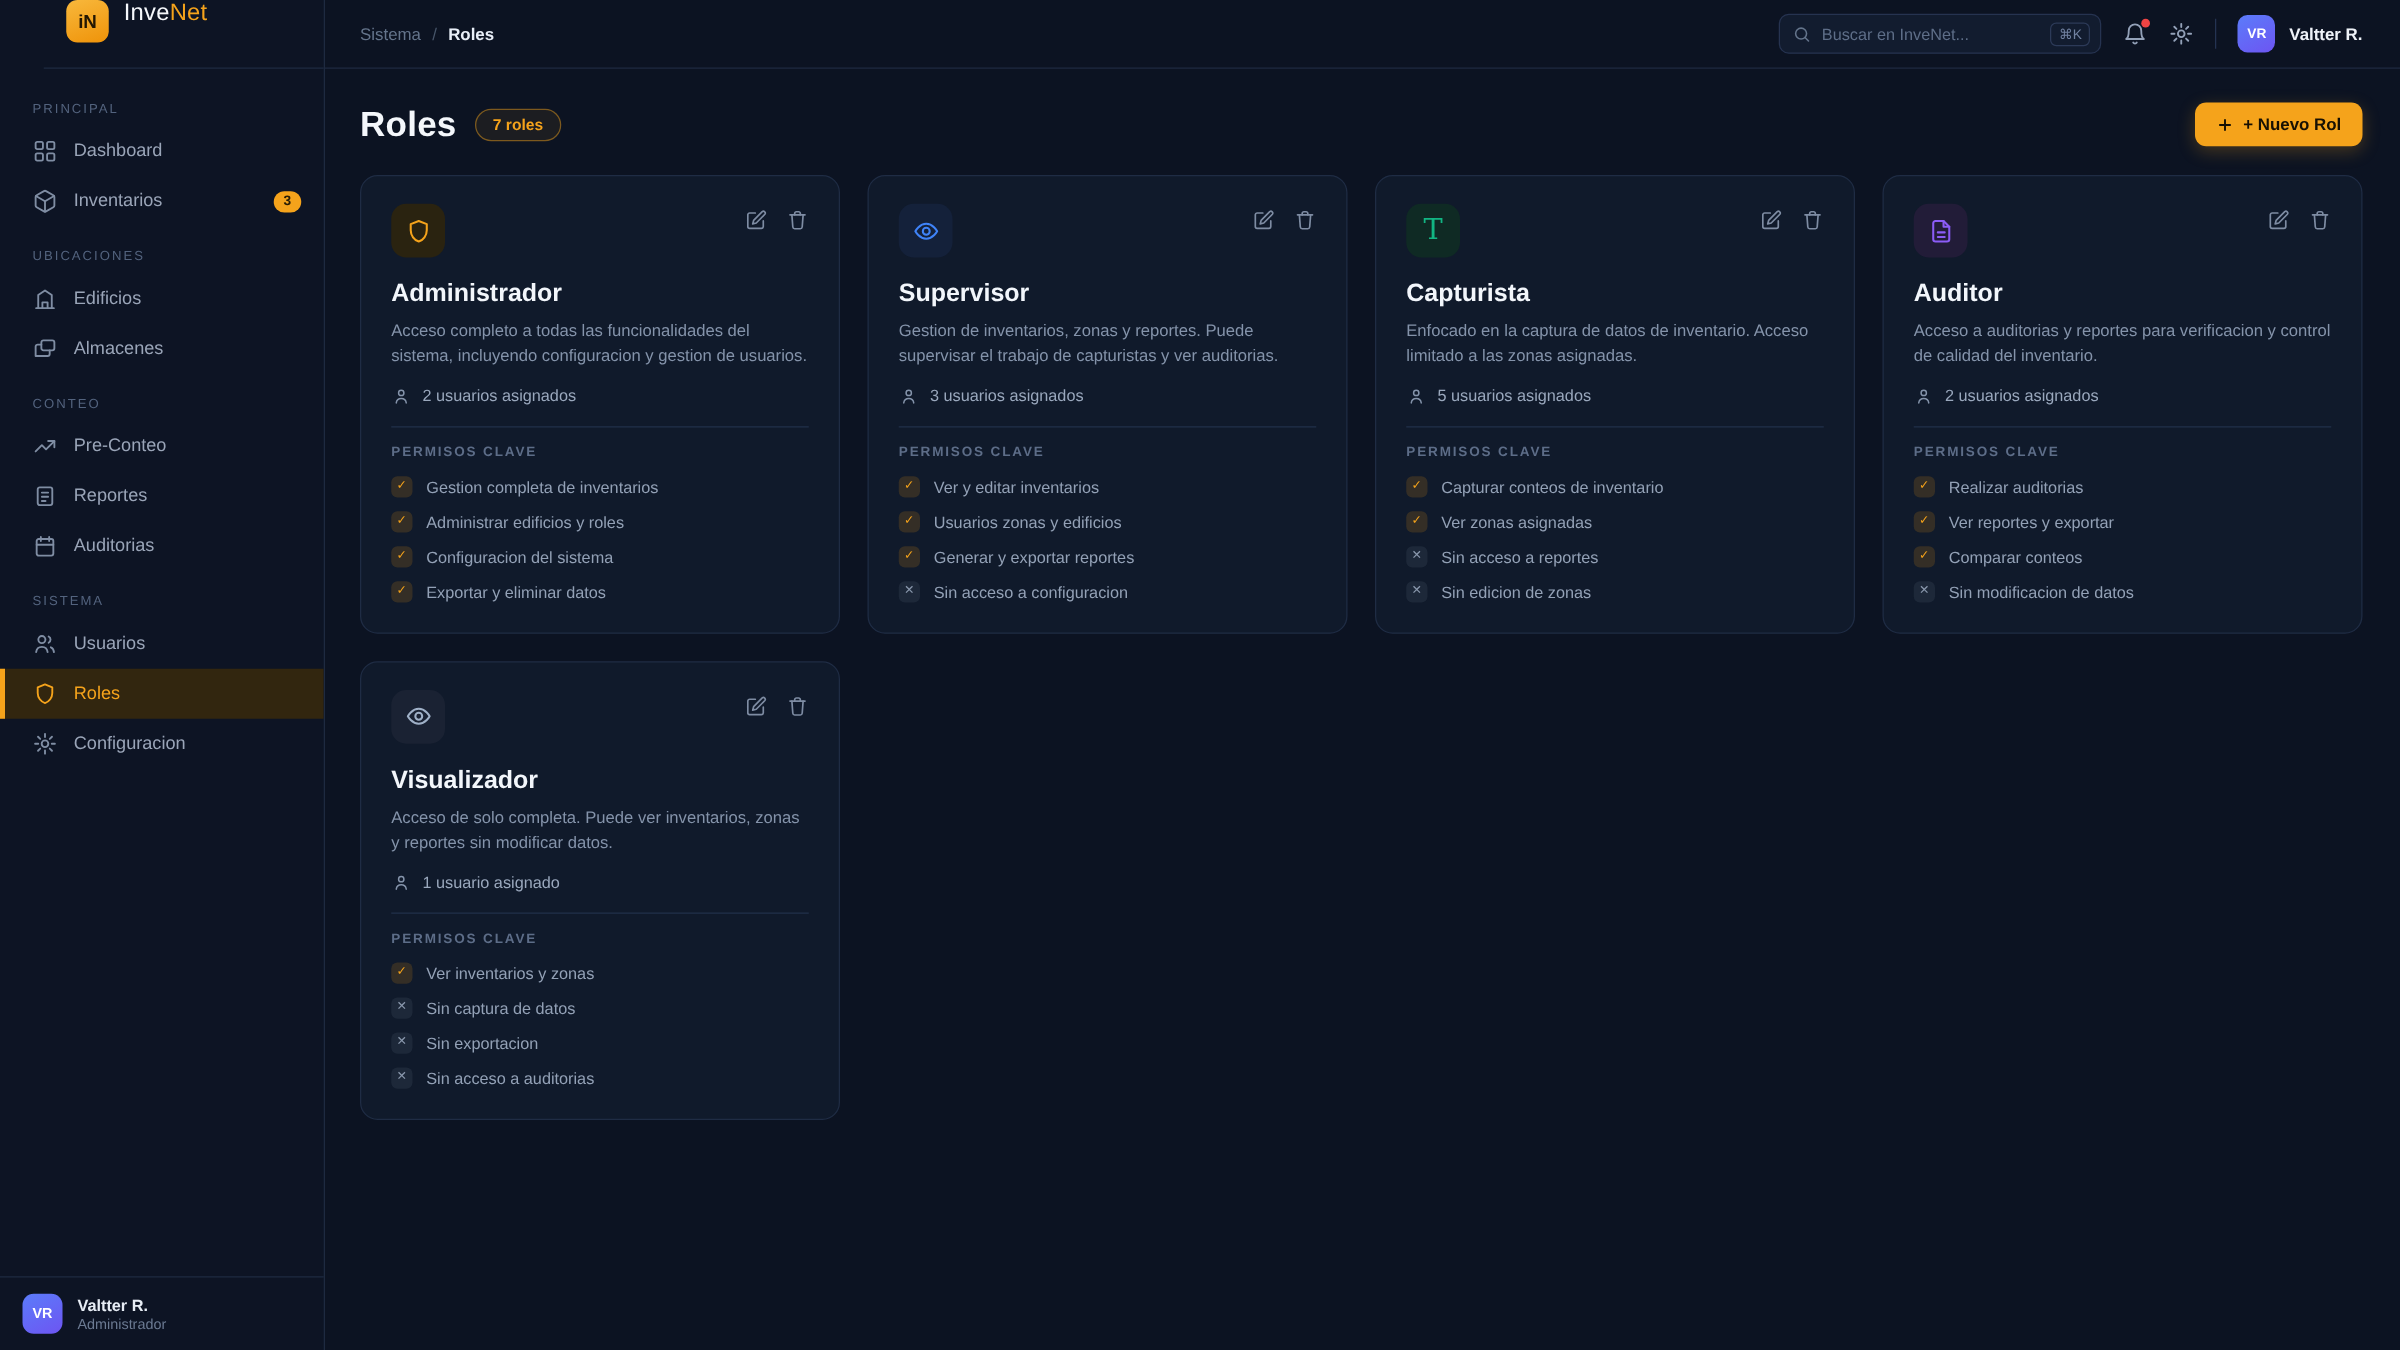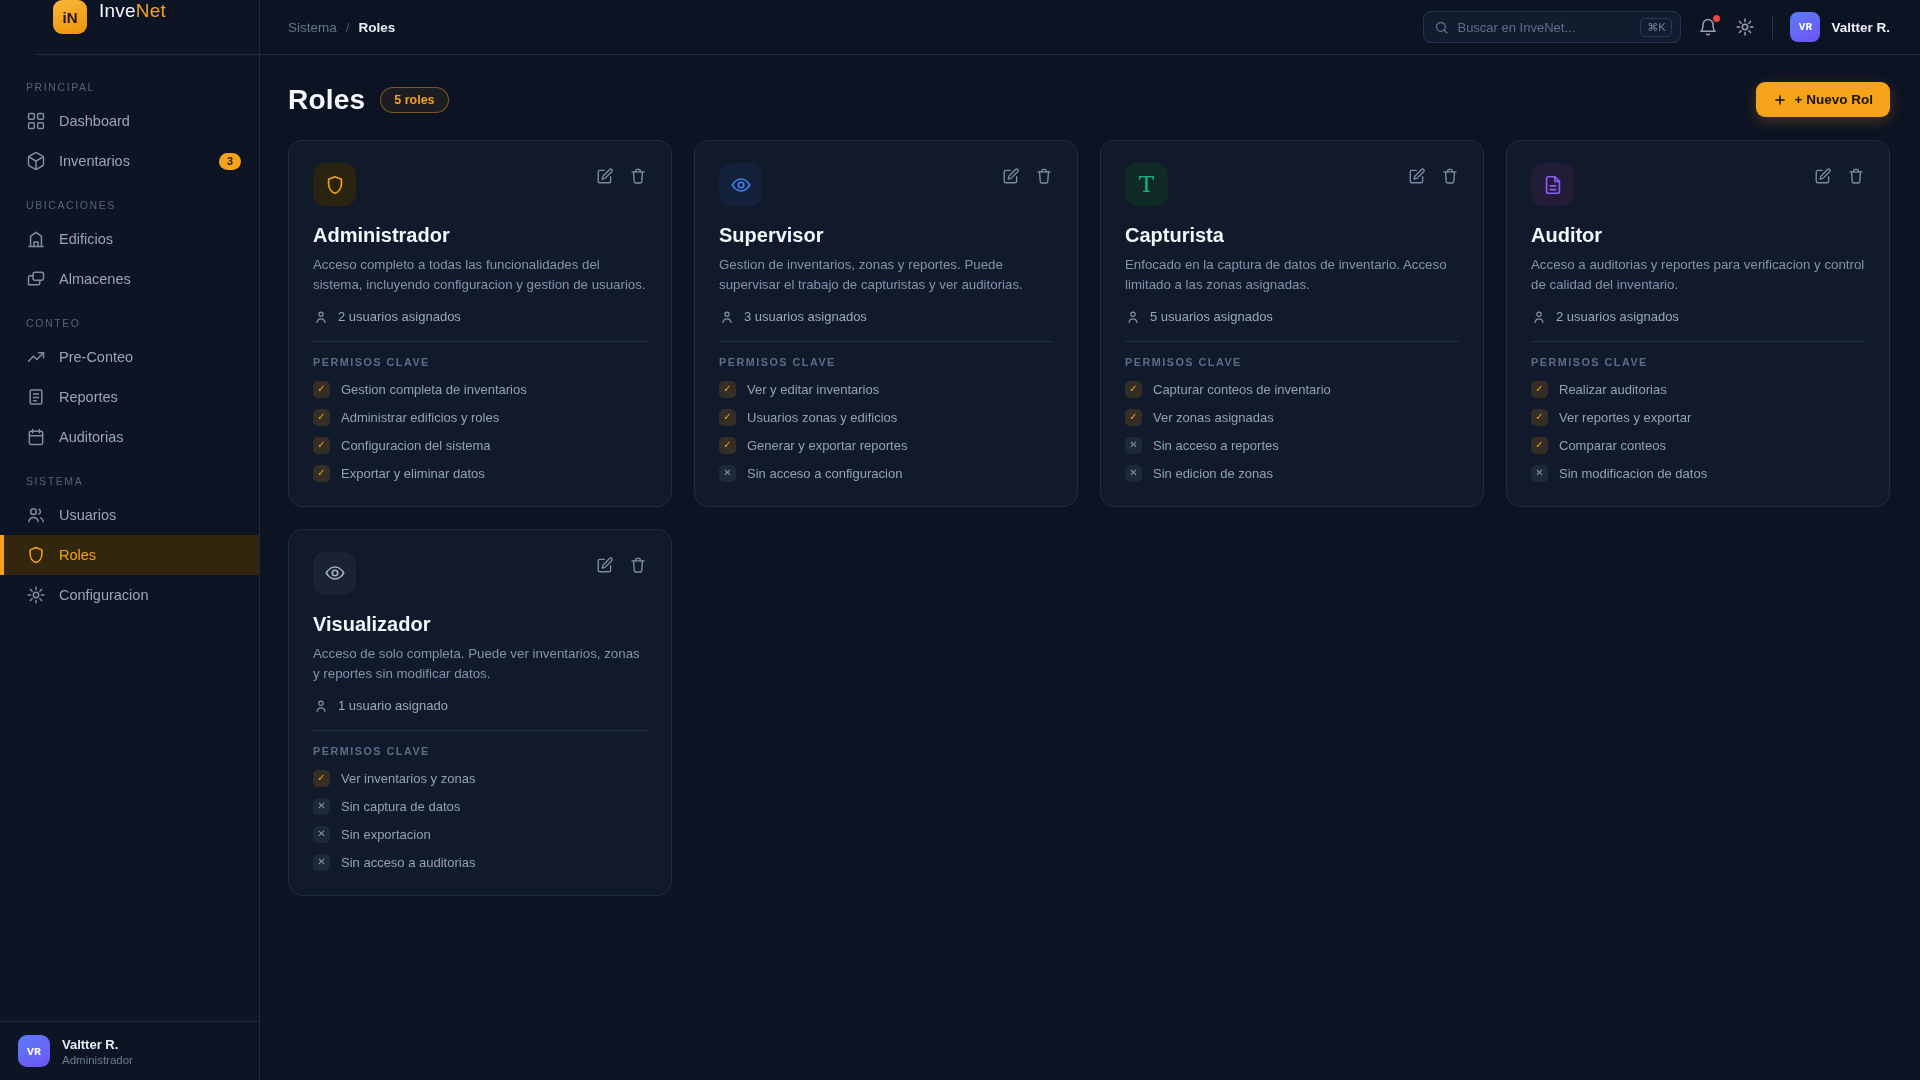--- a/index.html
+++ b/index.html
@@ -56,21 +56,21 @@
     font-size:11px; font-weight:bold; padding:2.5px 8px; border-radius:999px;
   }
   .sidebar-footer {
     border-top:1px solid #1e2a40;
     padding:13px 18px; display:flex; align-items:center; gap:12px; cursor:pointer;
   }
   .avatar {
     width:32px; height:32px; border-radius:9px;
     background:linear-gradient(150deg,#5b7cfa,#6d55f2);
     display:flex; align-items:center; justify-content:center;
-    color:#fff; font-size:11.5px; font-weight:bold; flex:none;font-family:Liberation Mono, monospace;
+    color:#fff; font-size:11.5px; font-weight:bold; flex:none;
   }
   .sf-name { font-size:13px; font-weight:bold; color:#e7edf5; }
   .sf-role { font-size:11.5px; color:#6b7a92; margin-top:2px; }
 
   
   .main { flex:1; display:flex; flex-direction:column; height:1080px; }
   .topbar {
     height:55px; min-height:55px; border-bottom:1px solid #1e2a40;
     display:flex; align-items:center; padding:0 30px 0 28px;
   }
@@ -332,21 +332,21 @@
       <div class="tb-user">
         <div class="avatar">VR</div>
         <span class="tb-username">Valtter R.</span>
       </div>
     </div>
   </header>
 
   <div class="content">
     <div class="page-head">
       <h1 class="page-title">Roles</h1>
-      <span class="count-badge">5 roles</span>
+      <span class="count-badge">7 roles</span>
       <button class="new-btn">
         <span class="picon">
             <svg viewBox="0 0 24 24" fill="none" stroke="currentColor" stroke-width="2.6" stroke-linecap="round">
               <path d="M12 5v14M5 12h14"></path>
             </svg>
           </span>
         <span>+ Nuevo Rol</span>
       </button>
     </div>
 

